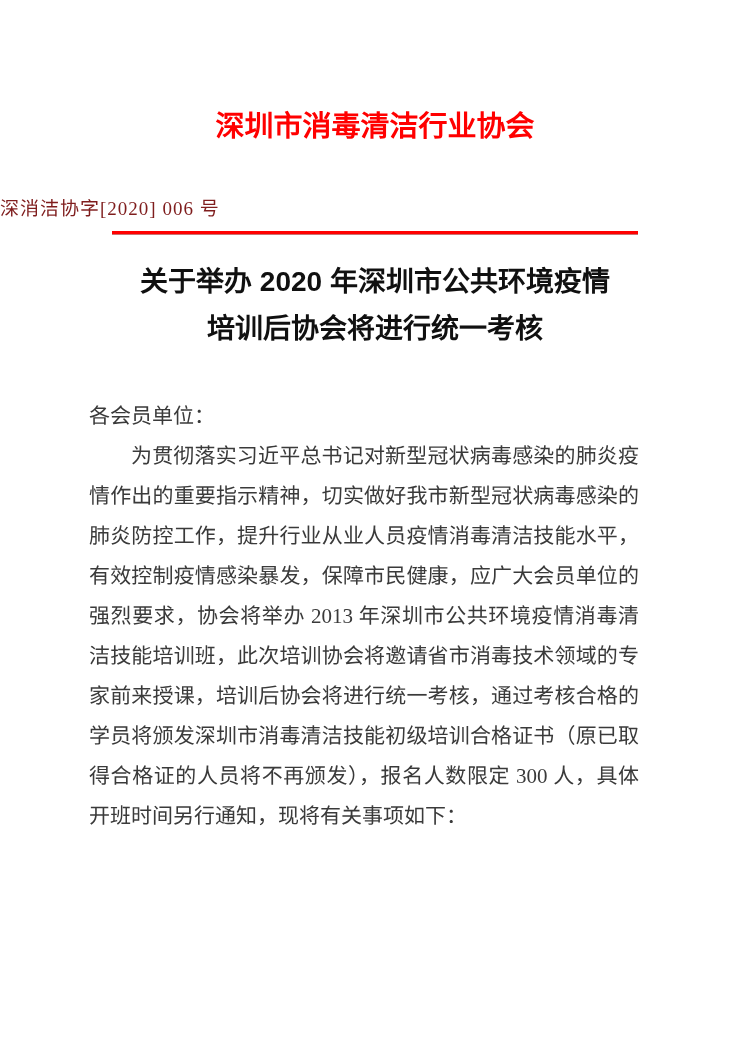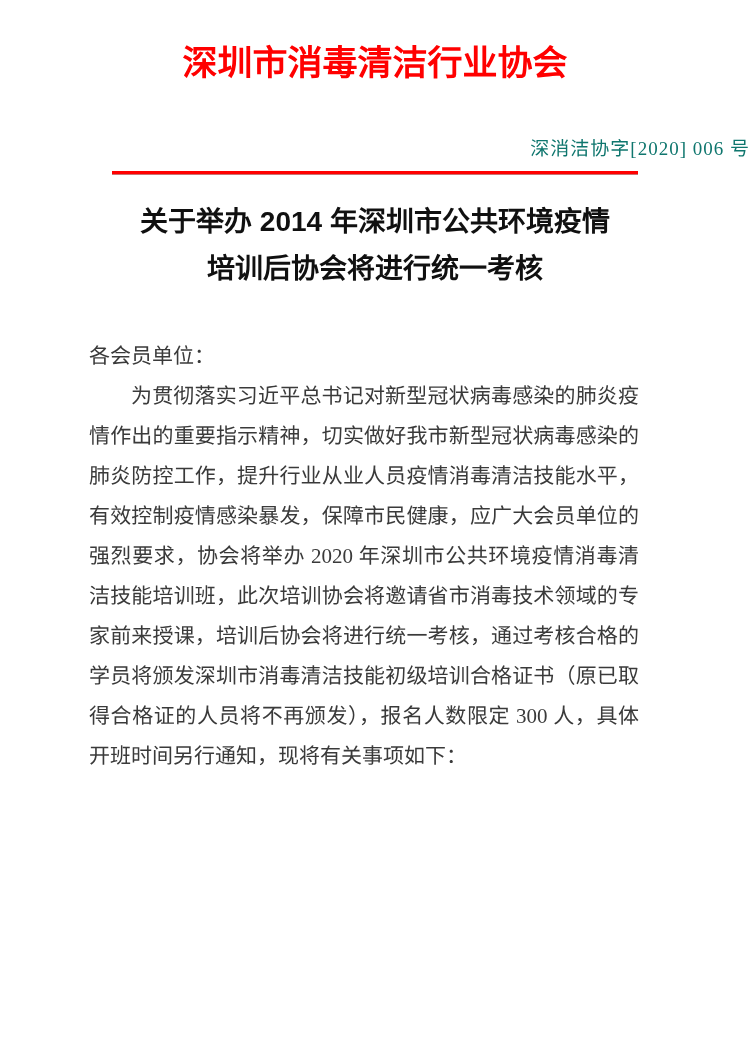--- a/index.html
+++ b/index.html
@@ -16,36 +16,36 @@
   }
   .page{
     position:relative;
     width:750px;
     height:1060px;
     margin:0 auto;
     background:var(--page-bg);
     overflow:hidden;
   }
   .org-title{
-    padding-top:40px;
+    padding-top:100px;
     text-align:center;
     color:var(--accent);
-    font-family:Liberation Mono, monospace;
+    font-family:Liberation Serif, serif;
     font-weight:700;
-    font-size:35px;
+    font-size:29px;
     line-height:52px;
     letter-spacing:0px;
     white-space:nowrap;
   }
   .doc-number{
     margin-top:46px;
-    text-align:right;
+    text-align:left;
     font-size:19px;
     line-height:22px;
-    color:#0f766e;
+    color:#7f1d1d;
     letter-spacing:1px;
   }
   .divider{
     margin:11px 112px 0 112px;
     height:3px;
     background:var(--accent);
     box-shadow:0 1px 0 rgba(160,0,0,0.55);
   }
   .doc-title{
     margin-top:24px;
@@ -90,24 +90,24 @@
 
 <div class="page">
 
   <div class="org-title">深圳市消毒清洁行业协会</div>
 
   <div class="doc-number">深消洁协字[2020] 006 号</div>
 
   <div class="divider"></div>
 
   <div class="doc-title">
-    <div>关于举办 2014 年深圳市公共环境疫情</div>
+    <div>关于举办 2020 年深圳市公共环境疫情</div>
     <div>培训后协会将进行统一考核</div>
   </div>
 
   <div class="content">
 
     <div class="salutation">各会员单位：</div>
 
-    <div class="para">为贯彻落实习近平总书记对新型冠状病毒感染的肺炎疫情作出的重要指示精神，切实做好我市新型冠状病毒感染的肺炎防控工作，提升行业从业人员疫情消毒清洁技能水平，有效控制疫情感染暴发，保障市民健康，应广大会员单位的强烈要求，协会将举办 2020 年深圳市公共环境疫情消毒清洁技能培训班，此次培训协会将邀请省市消毒技术领域的专家前来授课，培训后协会将进行统一考核，通过考核合格的学员将颁发深圳市消毒清洁技能初级培训合格证书（原已取得合格证的人员将不再颁发），报名人数限定 300 人，具体开班时间另行通知，现将有关事项如下：</div>
+    <div class="para">为贯彻落实习近平总书记对新型冠状病毒感染的肺炎疫情作出的重要指示精神，切实做好我市新型冠状病毒感染的肺炎防控工作，提升行业从业人员疫情消毒清洁技能水平，有效控制疫情感染暴发，保障市民健康，应广大会员单位的强烈要求，协会将举办 2013 年深圳市公共环境疫情消毒清洁技能培训班，此次培训协会将邀请省市消毒技术领域的专家前来授课，培训后协会将进行统一考核，通过考核合格的学员将颁发深圳市消毒清洁技能初级培训合格证书（原已取得合格证的人员将不再颁发），报名人数限定 300 人，具体开班时间另行通知，现将有关事项如下：</div>
 
   </div>
 </div>
 
 </body></html>

